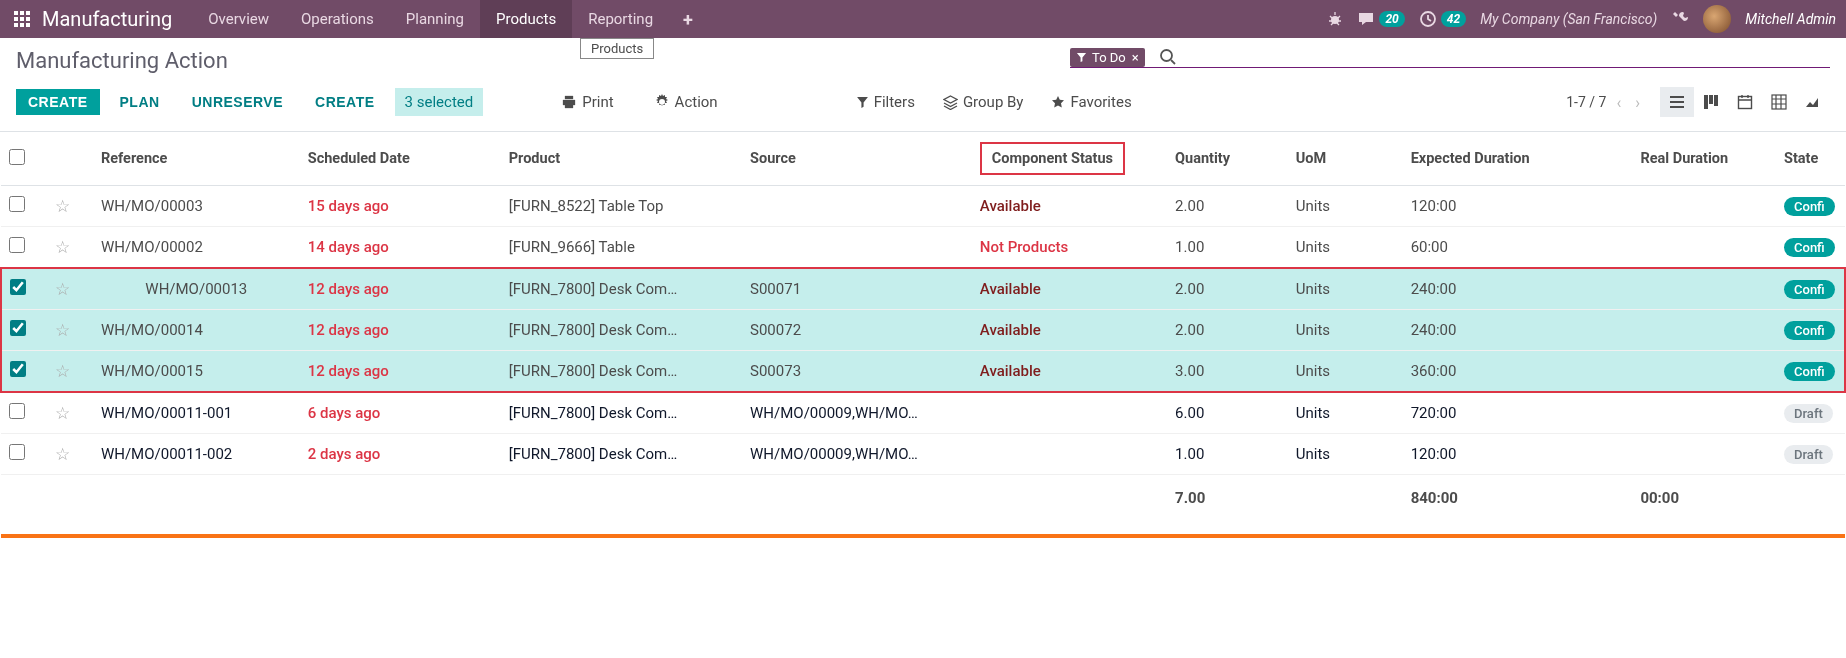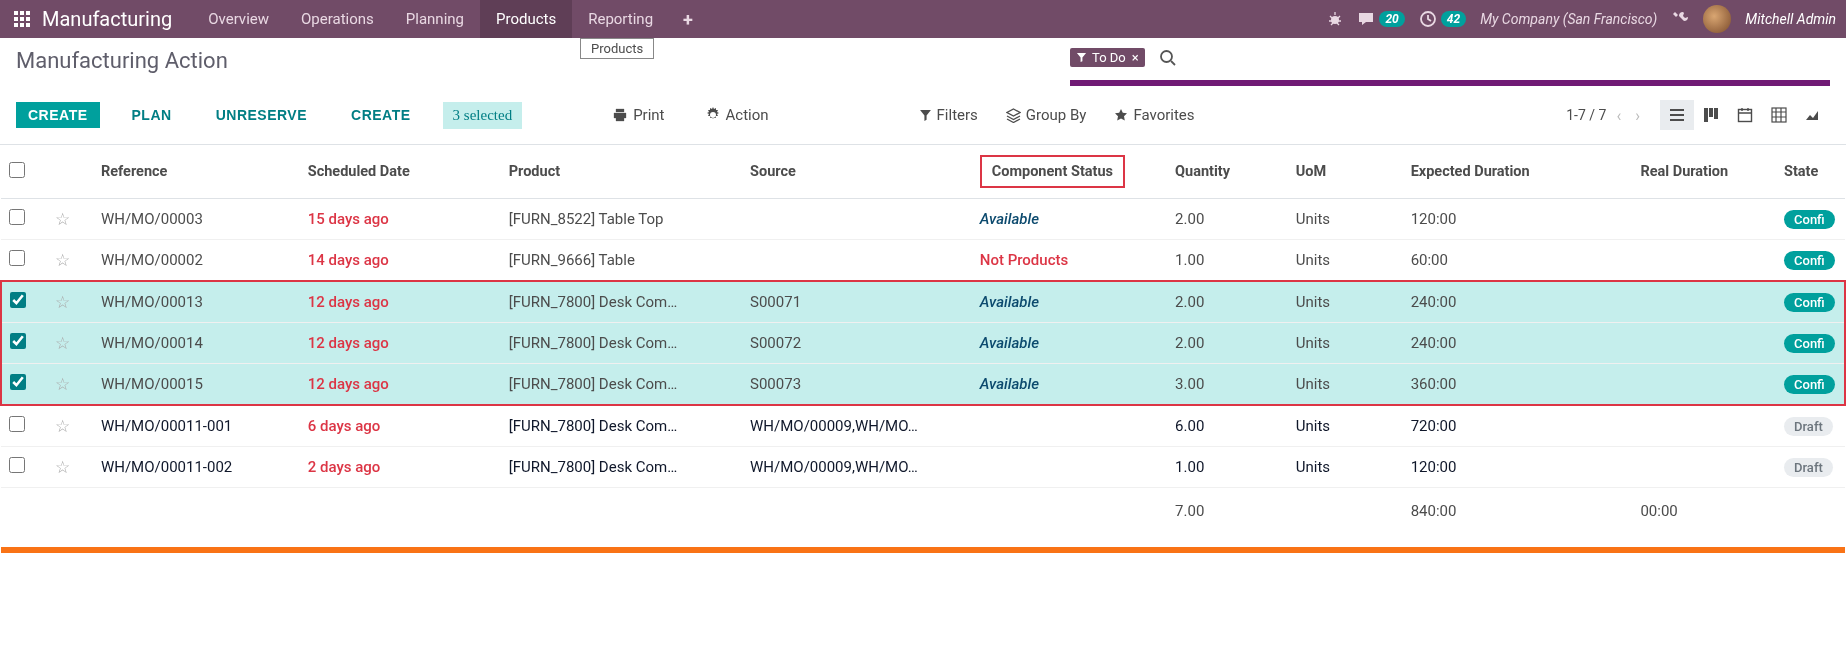--- a/index.html
+++ b/index.html
@@ -20,33 +20,33 @@
   .badge-pill { background:#00a09d; color:#fff; border-radius:10px; padding:0 6px; font-size:12px; line-height:16px; font-weight:bold;}
   .avatar { width:28px; height:28px; border-radius:50%; background: radial-gradient(circle at 40% 40%, #d9a672, #7a4a2a); display:inline-block;}
   
   
   .tooltip-prod { position:absolute; top:38px; left:580px; background:#fff; border:1px solid #888; padding:2px 10px; font-size:13px; color:#4c4c4c; }
   
   
   .cp { padding: 10px 16px 0 16px; }
   .cp-top { display:flex; justify-content:space-between; align-items:flex-start; }
   .cp-title { font-size: 22px; color:#5f5e6b; font-weight:400; }
-  .search-wrap { display:flex; align-items:center; border-bottom:6px solid #701a75; width: 760px; padding-bottom:13px;}
+  .search-wrap { display:flex; border-bottom:1px solid #701a75; width: 760px; padding-bottom:0;}
   .search-facet { background:#714b67; color:#fff; display:inline-flex; align-items:center; padding:2px 6px; margin-right:6px; border-radius:2px; font-size:13px;}
   .search-facet .fico { margin-right:5px; }
   .search-facet .fx { margin-left:6px; cursor:pointer; color:#fff;}
   .search-input { border:none; outline:none; font-size:14px; flex:1; color:#666;}
   .search-input::placeholder { color:#999; }
   .search-mag { color:#666; cursor:pointer; font-size:16px; padding-left:8px;}
   
-  .cp-bottom { display:flex; align-items:center; margin-top:14px; gap:20px;}
+  .cp-bottom { display:flex; align-items:center; margin-top:14px; gap:8px;}
   .btn { padding:5px 12px; border:none; cursor:pointer; font-size:14px; }
   .btn-create { background:#00a09d; color:#fff; font-weight:bold; letter-spacing:0.5px;}
   .btn-link { background:transparent; color:#017e84; font-weight:bold; letter-spacing:0.5px;}
-  .sel-count { background:#c5eeec; color:#017e84; padding:5px 10px; font-size:15px;font-family:Liberation Serif, serif;}
+  .sel-count { background:#c5eeec; color:#017e84; padding:5px 10px; font-size:15px;}
   .cp-mid { margin-left:70px; display:flex; gap:40px;}
   .cp-mid-item { color:#4c4c4c; cursor:pointer; display:inline-flex; align-items:center; gap:5px; font-size:15px;}
   .cp-filters { display:flex; gap:28px; margin-left:130px;}
   .cp-filters .flt { cursor:pointer; display:inline-flex; align-items:center; gap:5px; font-size:15px; color:#4c4c4c;}
   .cp-right { margin-left:auto; display:flex; align-items:center; gap:16px;}
   .pager { display:inline-flex; align-items:center; gap:6px; color:#4c4c4c;}
   .pager-arrow { color:#bbb; font-size:16px; cursor:pointer; padding:0 4px;}
   .view-switch { display:flex; gap:0;}
   .vs-btn { width:34px; height:30px; display:inline-flex; align-items:center; justify-content:center; cursor:pointer; color:#4c4c4c;}
   .vs-btn.active { background:#e9ecef;}
@@ -55,26 +55,26 @@
   .tbl-wrap { margin-top:14px; border-top:1px solid #dee2e6; }
   table { width:100%; border-collapse:collapse; table-layout:fixed;}
   th { text-align:left; padding:10px 8px; font-weight:bold; color:#4c4c4c; border-bottom:1px solid #dee2e6; font-size:14.5px;}
   th.num, td.num { text-align:left; }
   td { padding:10px 8px; border-bottom:1px solid #f0f0f0; font-size:15px; color:#4c4c4c; white-space:nowrap; overflow:hidden; text-overflow:ellipsis;}
   tr.selected td { background:#c5eeec; }
   .chk { width:16px; height:16px; cursor:pointer;}
   .chk-c { accent-color:#017e84;}
   .star { color:#aaa; cursor:pointer; font-size:17px;}
   .red { color:#dc3545; font-weight:500;}
-  .green { color:#0c4a6e; font-weight:500;font-style:italic;}
+  .green { color:#7f1d1d; font-weight:500;}
   .teal-link { color:#0f172a; cursor:pointer;}
   .state-pill { background:#00a09d; color:#fff; padding:2px 10px; border-radius:12px; font-size:13px; font-weight:500;text-align:center;}
   .state-pill.draft { background:#e9ecef; color:#6c757d;}
   .th-hl { outline:2px solid #dc3545; outline-offset:-2px; padding:8px 12px !important;}
-  tr.totals td { font-weight:normal; border-bottom:6px solid #f97316; padding-top:14px; padding-bottom:27px;}
+  tr.totals td { font-weight:bold; border-bottom:4px solid #f97316; padding-top:14px; padding-bottom:27px;}
   
   svg { display:block; }
 </style>
 </head>
 <body>
 
 <div class="navbar">
   <div class="nav-left">
     <span class="apps-icon">
       <span class="apps-grid">
@@ -294,21 +294,21 @@
           <td class="red">Not Products</td>
           <td class="num ">1.00</td>
           <td class="">Units</td>
           <td class="num ">60:00</td>
           <td class="num"></td>
           <td><span class="state-pill ">Confi</span></td>
         </tr>
         <tr class="selected">
           <td style="border-top: 2px solid rgb(220, 53, 69); border-left: 2px solid rgb(220, 53, 69);"><input type="checkbox" class="chk chk-c" checked="" style=""></td>
           <td style="border-top: 2px solid rgb(220, 53, 69);"><span class="star">☆</span></td>
-          <td class="" style="border-top: 2px solid rgb(220, 53, 69);">WH/MO/00013</td>
+          <td class="" style="border-top: 2px solid rgb(220, 53, 69); text-align: center;">WH/MO/00013</td>
           <td class="red" style="border-top: 2px solid rgb(220, 53, 69);">12 days ago</td>
           <td class="" style="border-top: 2px solid rgb(220, 53, 69);">[FURN_7800] Desk Com…</td>
           <td class="" style="border-top: 2px solid rgb(220, 53, 69);">S00071</td>
           <td class="green" style="border-top: 2px solid rgb(220, 53, 69);">Available</td>
           <td class="num " style="border-top: 2px solid rgb(220, 53, 69);">2.00</td>
           <td class="" style="border-top: 2px solid rgb(220, 53, 69);">Units</td>
           <td class="num " style="border-top: 2px solid rgb(220, 53, 69);">240:00</td>
           <td class="num" style="border-top: 2px solid rgb(220, 53, 69);"></td>
           <td style="border-top: 2px solid rgb(220, 53, 69); border-right: 2px solid rgb(220, 53, 69);"><span class="state-pill ">Confi</span></td>
         </tr>

